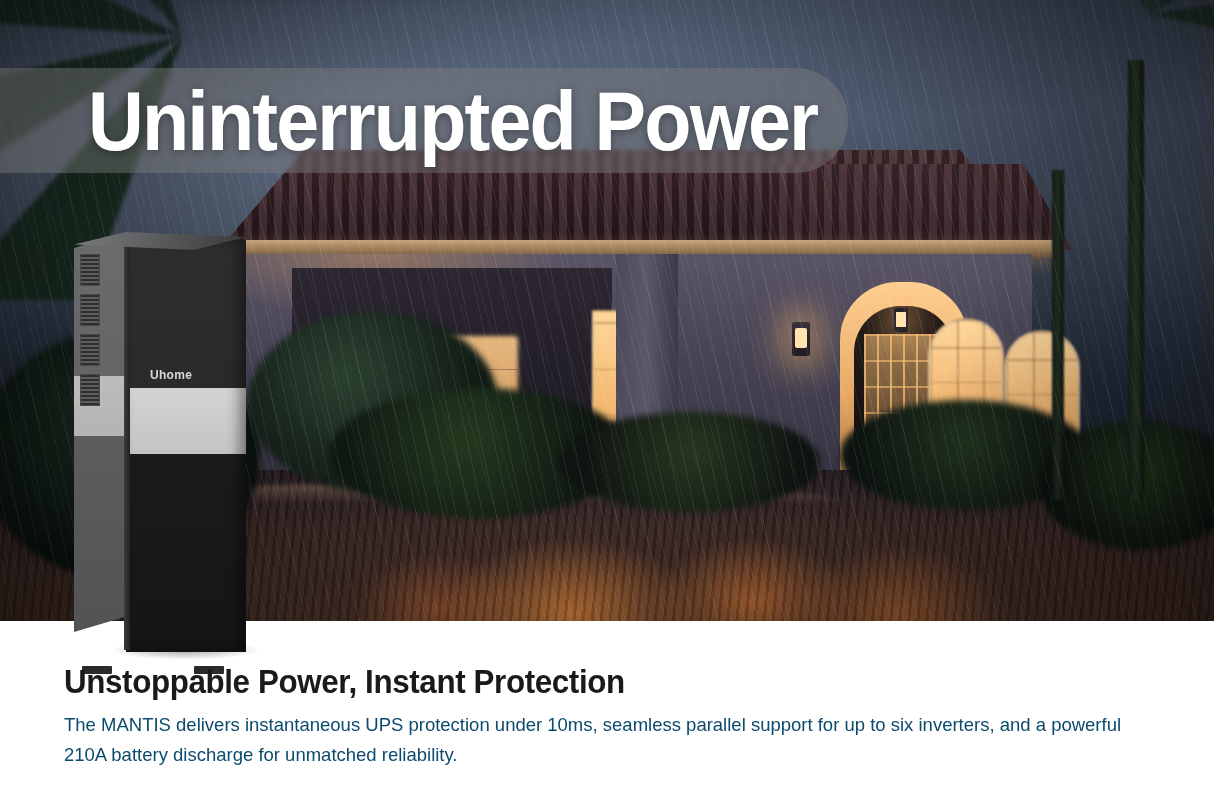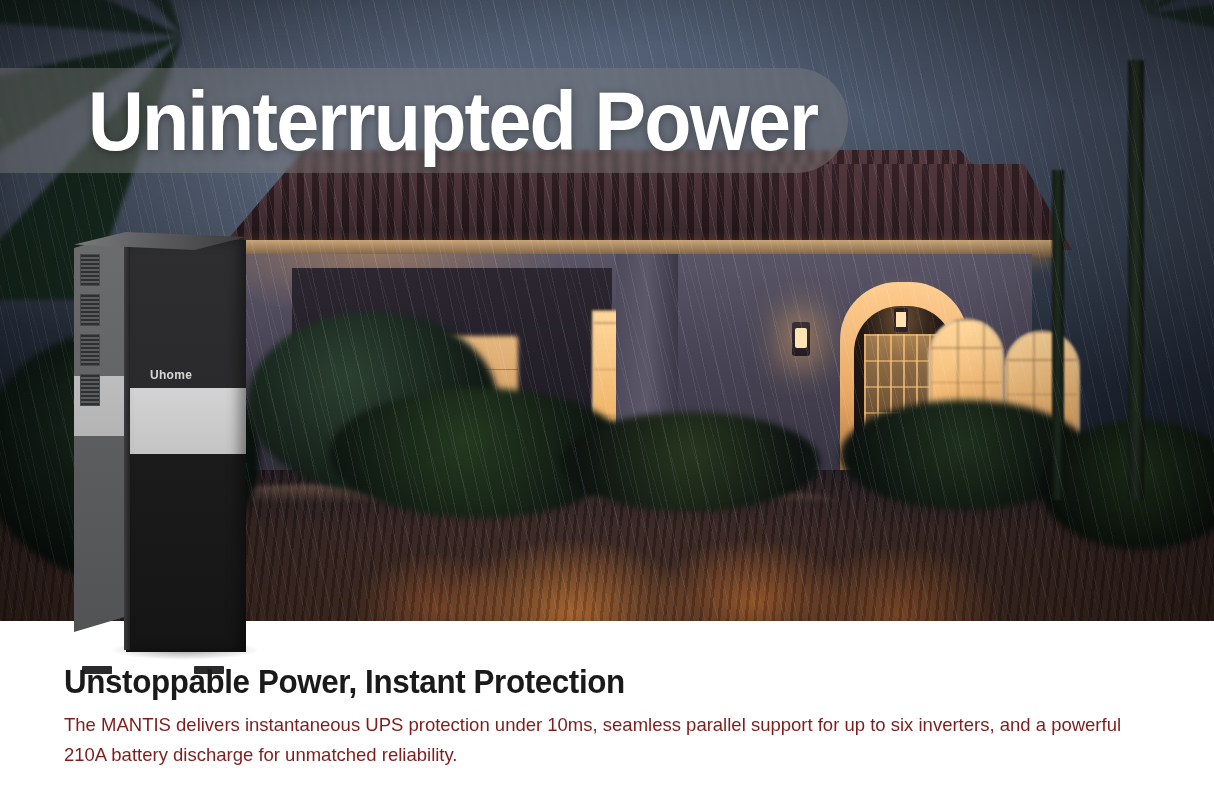--- a/index.html
+++ b/index.html
@@ -289,21 +289,21 @@
   }
 
   
   .copy{ position:absolute; left:64px; top:662px; width:1090px; }
   .copy-title{
     color:#1a1a1a; font-size:33px; line-height:40px; font-weight:bold;
     font-family:"Liberation Sans Narrow","Liberation Sans", sans-serif;
     letter-spacing:-.4px; transform:scaleX(.95); transform-origin:left center;
   }
   .copy-body{
-    margin-top:8px; color:#7f1d1d; font-size:18.5px; line-height:30px;
+    margin-top:8px; color:#0c4a6e; font-size:18.5px; line-height:30px;
     font-family:"Liberation Sans", sans-serif; max-width:1065px;
   }
 </style>
 </head>
 <body>
 
 <div class="page">
 
   <div class="hero">
     <div class="sky"></div>

